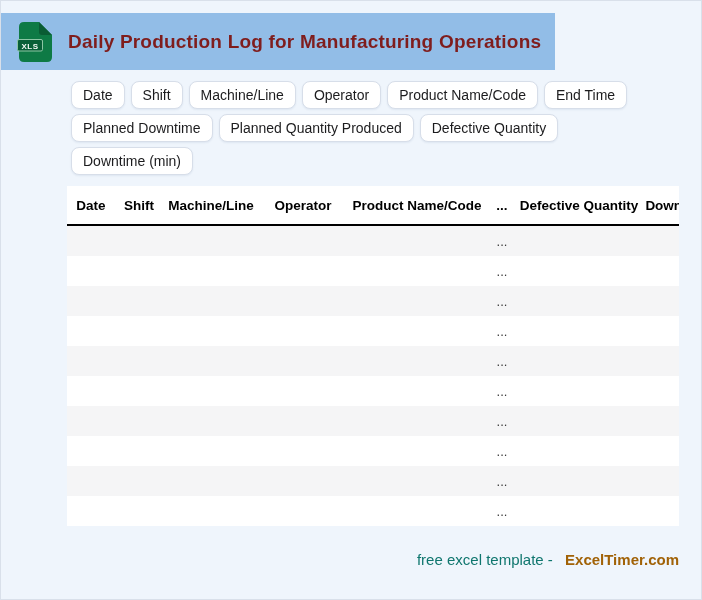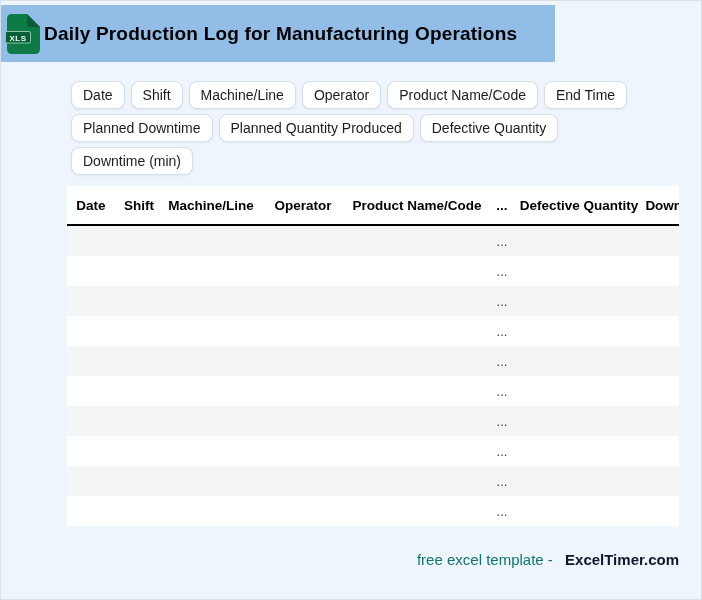--- a/index.html
+++ b/index.html
@@ -7,30 +7,30 @@
     position:relative;
     width:702px;height:600px;
     box-sizing:border-box;
     border:1px solid #D9E0EA;
     background:#EFF5FC;
     font-family:"Liberation Sans",sans-serif;
     overflow:hidden;
   }
   
   .topbar{
-    position:absolute;left:0;top:4px;
+    position:absolute;left:0;top:12px;
     width:554px;height:57px;
     background:#92BDE7;
     display:flex;align-items:center;
-    padding-left:4px;box-sizing:border-box;gap:3px;
+    padding-left:16px;box-sizing:border-box;gap:15px;
   }
   .topbar h1{
     margin:0;font-size:19px;line-height:1;
     font-weight:700;letter-spacing:.2px;
-    color:#000000;white-space:nowrap;
+    color:#7f1d1d;white-space:nowrap;
   }
   .xls-icon{width:36px;height:42px;flex:0 0 auto;display:block;}
   
   .chips{
     position:absolute;left:70px;top:80px;width:590px;
     display:flex;flex-wrap:wrap;gap:5px 6px;
   }
   .chip{
     background:#ffffff;
     border:1px solid #D7DEE9;
@@ -63,21 +63,21 @@
     text-align:center;white-space:nowrap;
   }
   table.log tbody tr:nth-child(odd){background:#F5F5F6;}
   table.log tbody tr:nth-child(even){background:#ffffff;}
   
   .footer{
     position:absolute;top:550px;right:22px;
     font-size:15px;line-height:18px;white-space:nowrap;
   }
   .footer .plain{color:#0f766e;font-weight:400;}
-  .footer .brand{color:#0f172a;font-weight:700;margin-left:8px;}
+  .footer .brand{color:#a16207;font-weight:700;margin-left:8px;}
 </style>
 </head>
 <body>
 
 <div class="page">
 
   <div class="topbar">
     <svg class="xls-icon" viewBox="0 0 36 42" xmlns="http://www.w3.org/2000/svg">
       <path d="M7 1 H22 L35 14 V36 Q35 41 30 41 H7 Q2 41 2 36 V6 Q2 1 7 1 Z" fill="#0E7A45"></path>
       <path d="M22 1 L35 14 H25 Q22 14 22 11 Z" fill="#0A5C34"></path>

